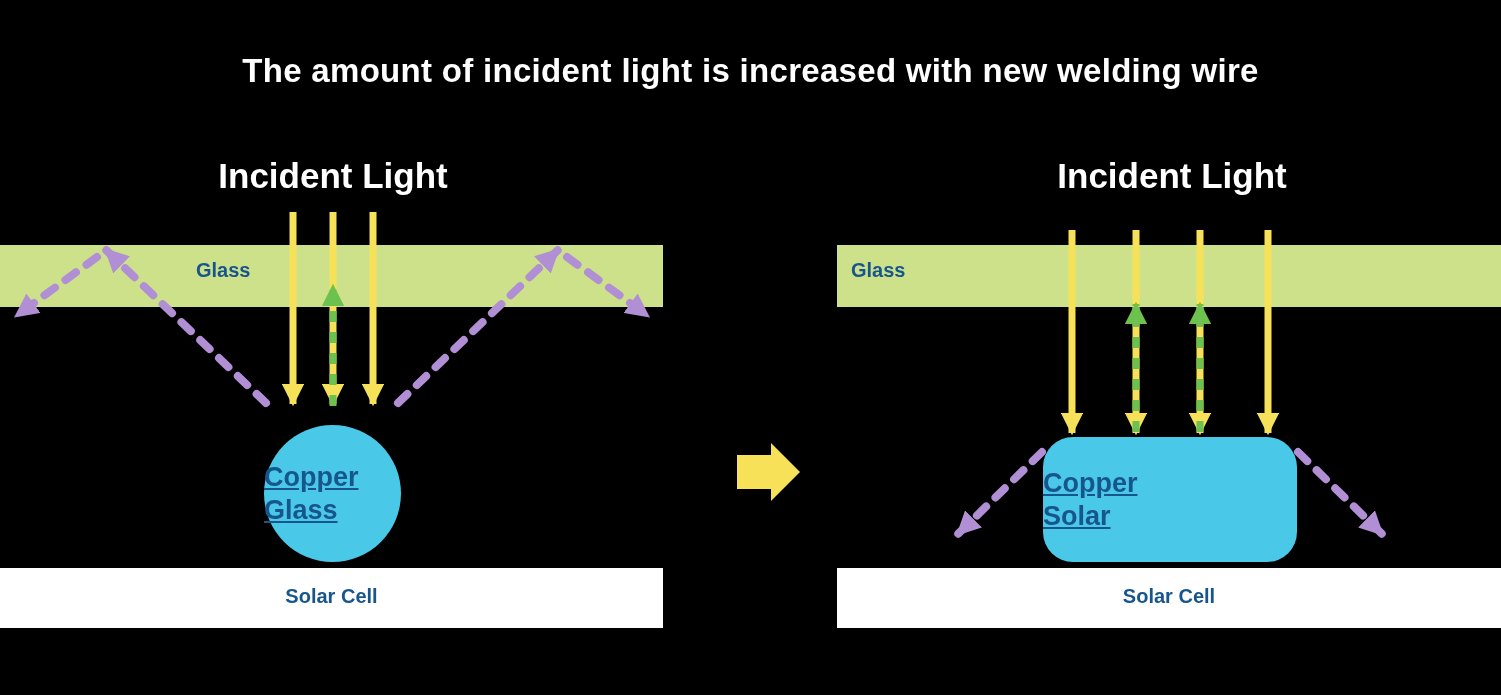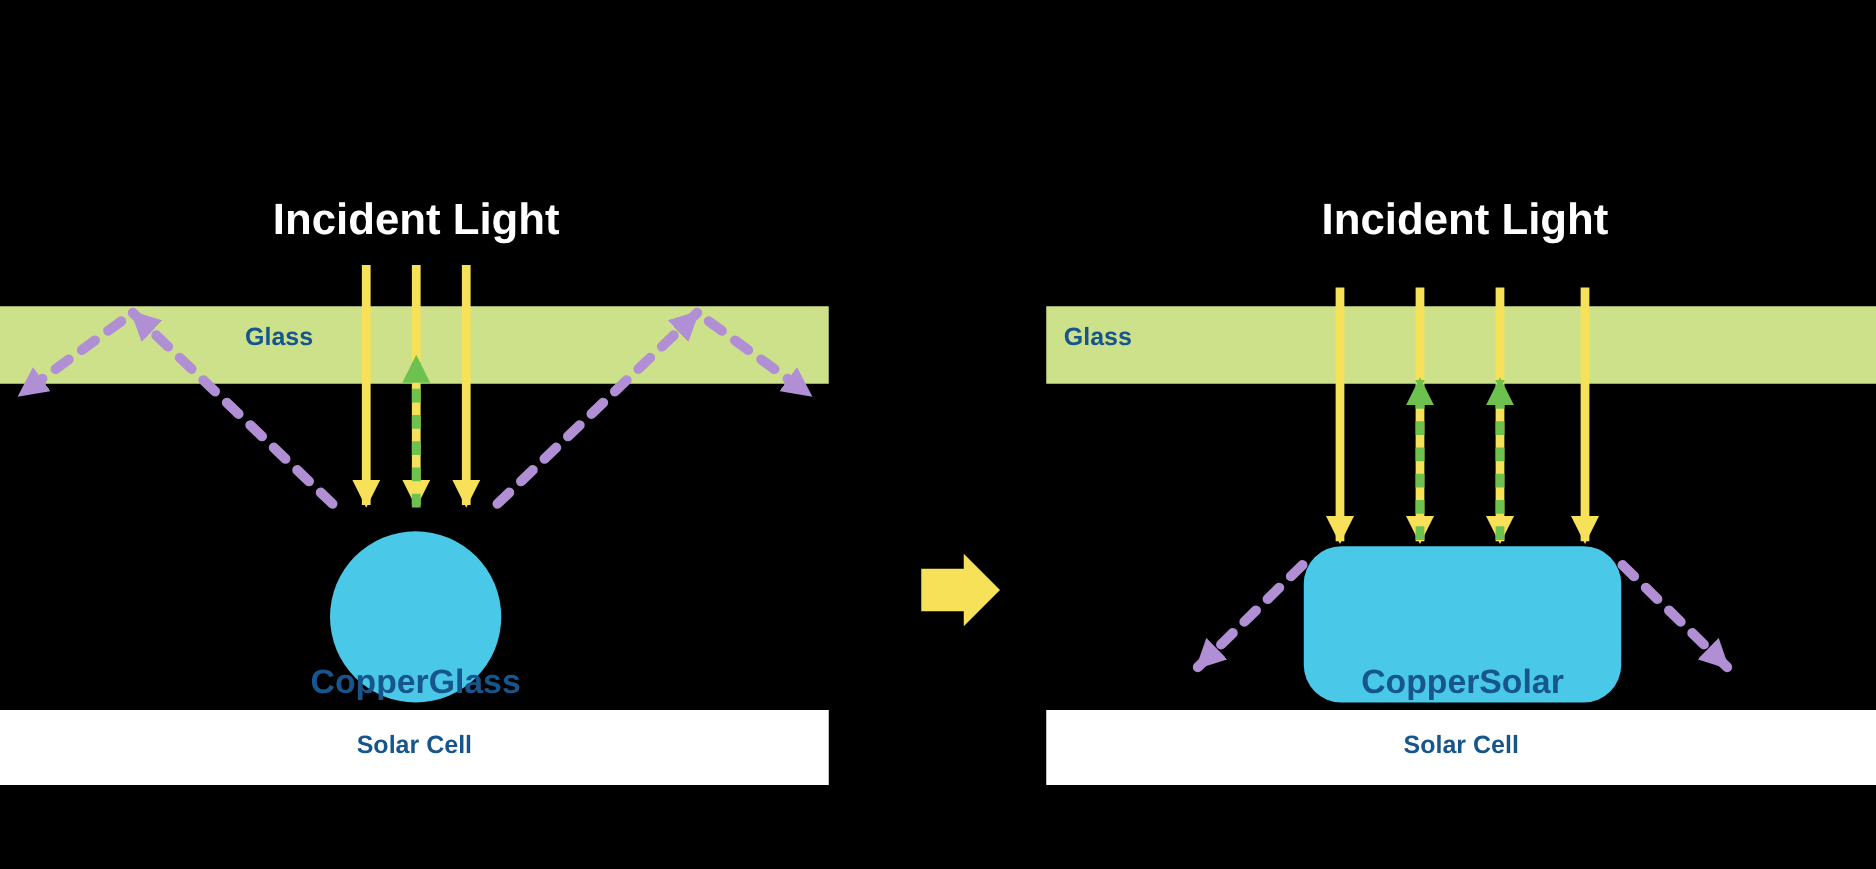--- a/index.html
+++ b/index.html
@@ -40,41 +40,42 @@
   .solar-label {
     position: absolute; top: 585px; font-size: 20px; font-weight: 600;
     color: var(--label-blue, #17568c); text-align: center;
   }
   .solar-label-left  { left: 0;     width: 663px; }
   .solar-label-right { left: 837px; width: 664px; }
 
   .arrows { position: absolute; left: 0; top: 0; }
 
   .copper {
-    position: absolute; display: flex; flex-direction: row;
-    align-items: flex-end; justify-content: center; text-align: center;
+    position: absolute; display: flex; flex-direction: column;
+    align-items: flex-start; justify-content: center; text-align: center;
     color: var(--label-blue, #17568c); font-size: 27px; font-weight: 600;
-    line-height: 33px; background: var(--copper-cyan, #4ac8e8);
+    line-height: 33px; background: var(--copper-cyan, #4ac8e8); text-decoration: underline;
   }
   .copper-wire   { left: 264px;  top: 425px; width: 137px; height: 137px; border-radius: 50%; }
   .copper-ribbon { left: 1043px; top: 437px; width: 254px; height: 125px; border-radius: 30px; }
 
   .ln-yellow { stroke: var(--arrow-yellow, #f7e159); stroke-width: 7; fill: none; }
   .ln-green  { stroke: var(--arrow-green, #6dc24f);  stroke-width: 7; fill: none; stroke-dasharray: 11 10; }
   .ln-purple { stroke: var(--arrow-purple, #b18fd4); stroke-width: 8; fill: none; stroke-dasharray: 13 13; stroke-linecap: round; }
   .mk-yellow { fill: var(--arrow-yellow, #f7e159); }
   .mk-green  { fill: var(--arrow-green, #6dc24f); }
   .mk-purple { fill: var(--arrow-purple, #b18fd4); }
   .transition { fill: var(--arrow-yellow, #f7e159); }
 </style>
 </head>
 <body>
 
 <div class="canvas">
 
+  <div class="title">The amount of incident light is increased with new welding wire</div>
 
   <div class="incident incident-left">Incident Light</div>
   <div class="incident incident-right">Incident Light</div>
 
   <div class="glass glass-left"></div>
   <div class="glass glass-right"></div>
 
   <div class="solar solar-left"></div>
   <div class="solar solar-right"></div>
 

